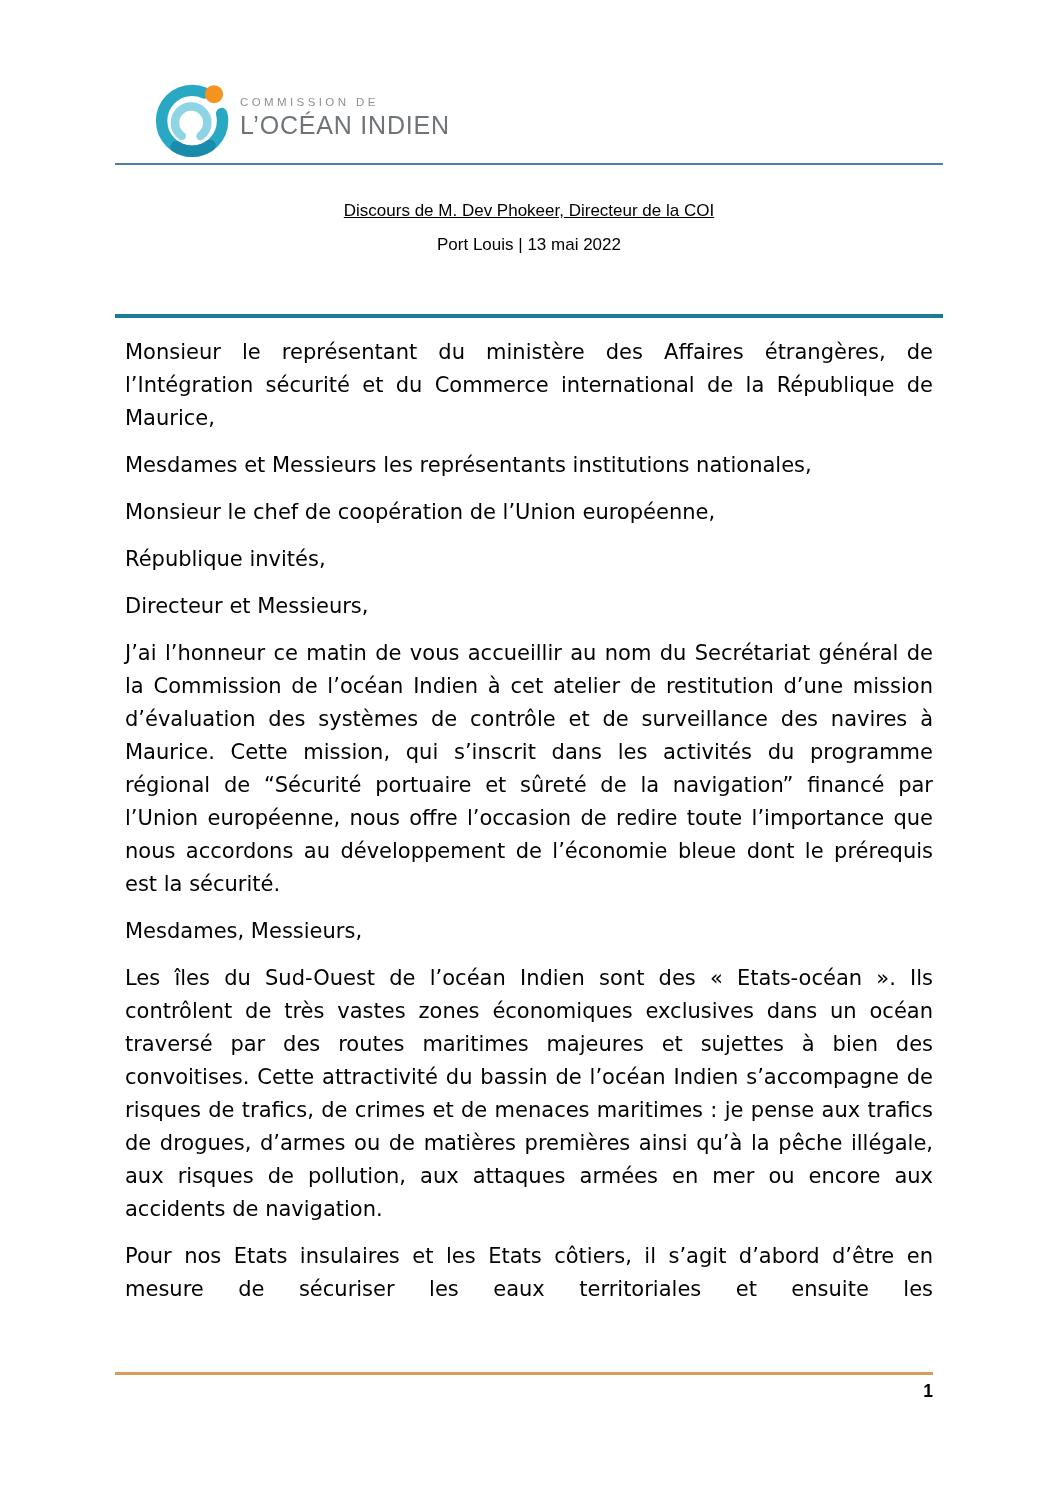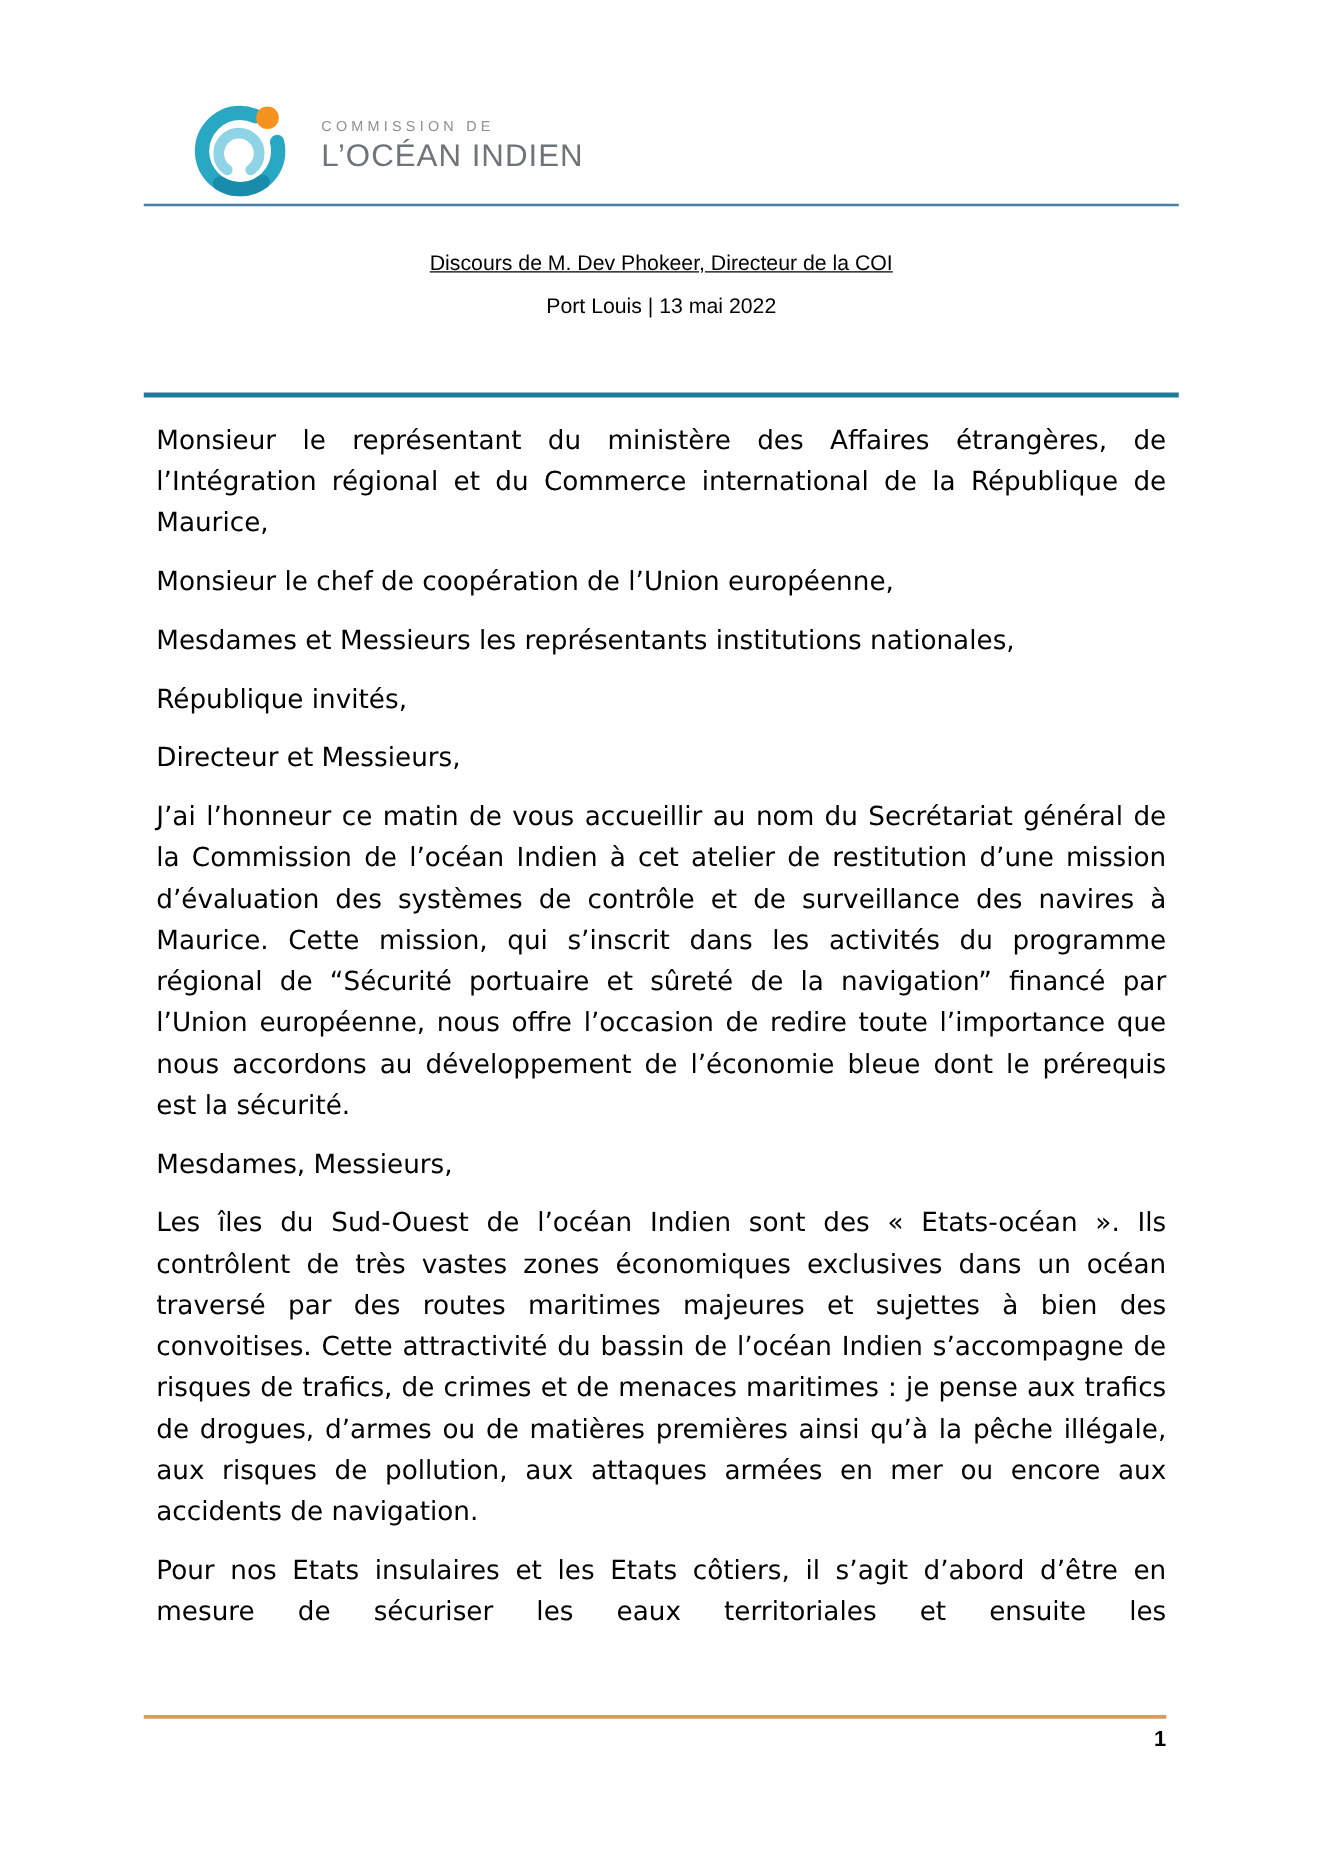--- a/index.html
+++ b/index.html
@@ -13,21 +13,20 @@
     color: #020202;
   }
 
   
   .logo-block {
     position: absolute;
     top: 78px;
     left: 148px;
     display: flex;
     align-items: center;
-    gap: 17px;
   }
   .logo-mark { width: 92px; height: 80px; display: block; }
   .logo-name { display: flex; flex-direction: column; justify-content: center; }
   .logo-name-l1 {
     font-family: "Liberation Sans", sans-serif;
     font-size: 11.5px;
     letter-spacing: 3.4px;
     color: #8b9094;
   }
   .logo-name-l2 {
@@ -133,23 +132,23 @@
   <div class="rule-thin"></div>
 
   <div class="title-block">
     <div class="doc-subtitle">Discours de M. Dev Phokeer, Directeur de la COI</div>
     <div class="doc-dateline">Port Louis | 13 mai 2022</div>
   </div>
 
   <div class="rule-thick"></div>
 
   <div class="body-block">
-      <p class="para">Monsieur le représentant du ministère des Affaires étrangères, de l’Intégration régional et du Commerce international de la République de Maurice,</p>
+      <p class="para">Monsieur le représentant du ministère des Affaires étrangères, de l’Intégration sécurité et du Commerce international de la République de Maurice,</p>
+      <p class="para">Mesdames et Messieurs les représentants institutions nationales,</p>
       <p class="para">Monsieur le chef de coopération de l’Union européenne,</p>
-      <p class="para">Mesdames et Messieurs les représentants institutions nationales,</p>
       <p class="para">République invités,</p>
       <p class="para">Directeur et Messieurs,</p>
       <p class="para">J’ai l’honneur ce matin de vous accueillir au nom du Secrétariat général de la Commission de l’océan Indien à cet atelier de restitution d’une mission d’évaluation des systèmes de contrôle et de surveillance des navires à Maurice. Cette mission, qui s’inscrit dans les activités du programme régional de “Sécurité portuaire et sûreté de la navigation” financé par l’Union européenne, nous offre l’occasion de redire toute l’importance que nous accordons au développement de l’économie bleue dont le prérequis est la sécurité.</p>
       <p class="para">Mesdames, Messieurs,</p>
       <p class="para">Les îles du Sud-Ouest de l’océan Indien sont des «&nbsp;Etats-océan&nbsp;». Ils contrôlent de très vastes zones économiques exclusives dans un océan traversé par des routes maritimes majeures et sujettes à bien des convoitises. Cette attractivité du bassin de l’océan Indien s’accompagne de risques de trafics, de crimes et de menaces maritimes&nbsp;: je pense aux trafics de drogues, d’armes ou de matières premières ainsi qu’à la pêche illégale, aux risques de pollution, aux attaques armées en mer ou encore aux accidents de navigation.</p>
       <p class="para">Pour nos Etats insulaires et les Etats côtiers, il s’agit d’abord d’être en mesure de sécuriser les eaux territoriales et ensuite les</p>
     </div>
 
   <div class="footer-rule"></div>
   <div class="page-number">1</div>

